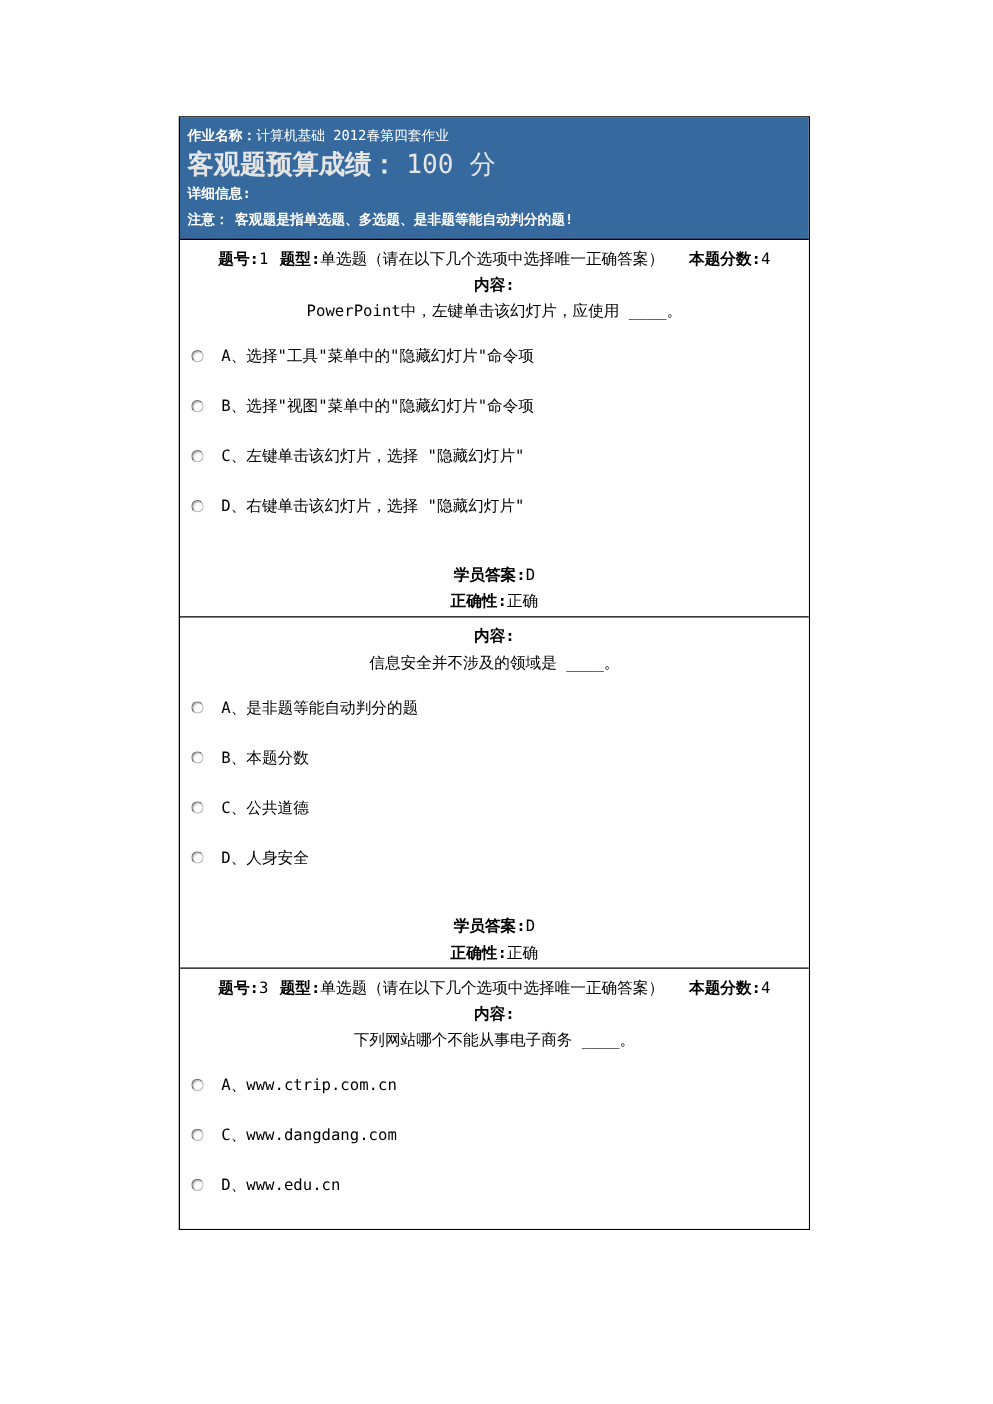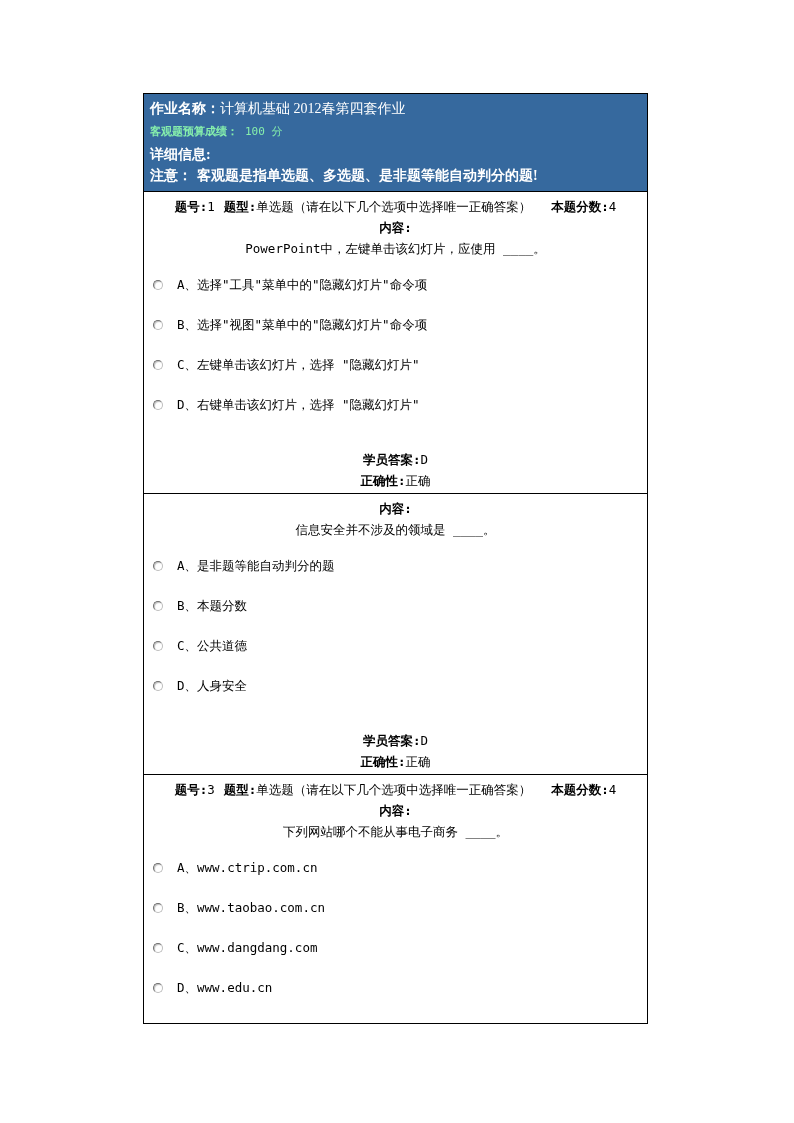--- a/index.html
+++ b/index.html
@@ -20,24 +20,24 @@
   }
   .bold { font-weight: bold; }
 
   
   .doc-header {
     background: #36699E;
     color: #ffffff;
     padding: 4px 6px 5px 6px;
     border-bottom: 1px solid #000000;
   }
-  .h-line { font-size: 14px; line-height: 21px; font-family: Liberation Serif, serif; }
+  .h-line { font-size: 11px; line-height: 21px; }
   .h-score {
-    font-size: 11px; line-height: 25px;
-    color: #86efac; font-weight: bold;
+    font-size: 21px; line-height: 25px;
+    color: #e5e5e5; font-weight: bold;
   }
   .score-value { font-weight: normal; margin-left: 7px; }
   .notice-text { margin-left: 5px; }
 
   
   .question-block {
     padding: 4px 5px 2px 5px;
     font-size: 12.5px;
     background: #ffffff;
   }
@@ -162,24 +162,20 @@
       <span class="bold">题号:</span><span class="q-no-value">3</span><span class="bold">题型:</span><span>单选题（请在以下几个选项中选择唯一正确答案）</span><span class="q-score"><span class="bold">本题分数:</span><span>4</span></span>
     </div>
     <div class="q-content-label bold">内容:</div>
     <div class="q-text">下列网站哪个不能从事电子商务 ____。</div>
     <div class="options">
   <div class="option-row">
     <span class="radio"></span>
     <span class="option-label">A、www.ctrip.com.cn</span>
   </div>
 
-  <div class="option-row">
-    <span class="radio"></span>
-    <span class="option-label">B、www.taobao.com.cn</span>
-  </div>
 
   <div class="option-row">
     <span class="radio"></span>
     <span class="option-label">C、www.dangdang.com</span>
   </div>
 
   <div class="option-row">
     <span class="radio"></span>
     <span class="option-label">D、www.edu.cn</span>
   </div>

